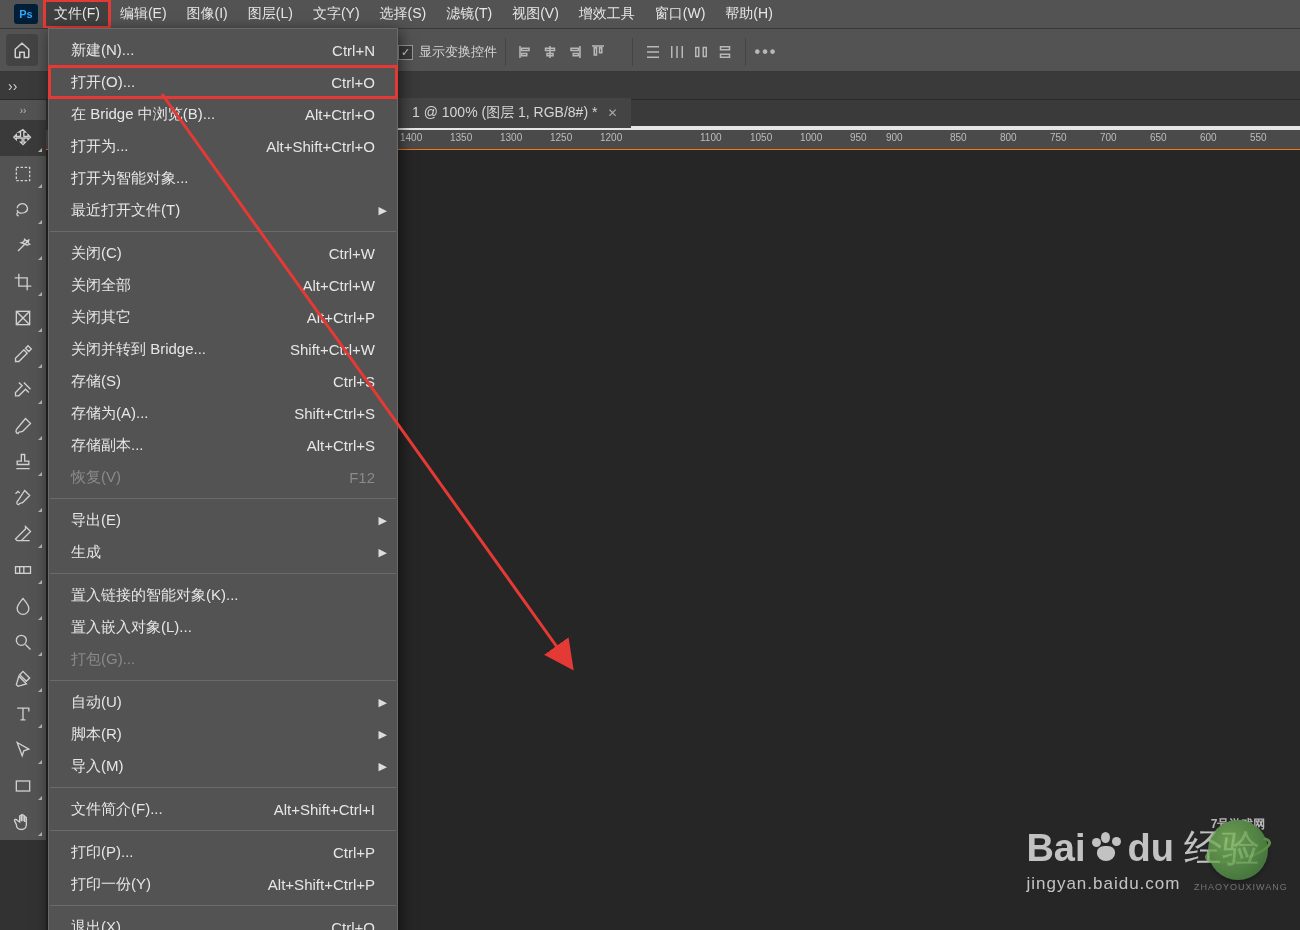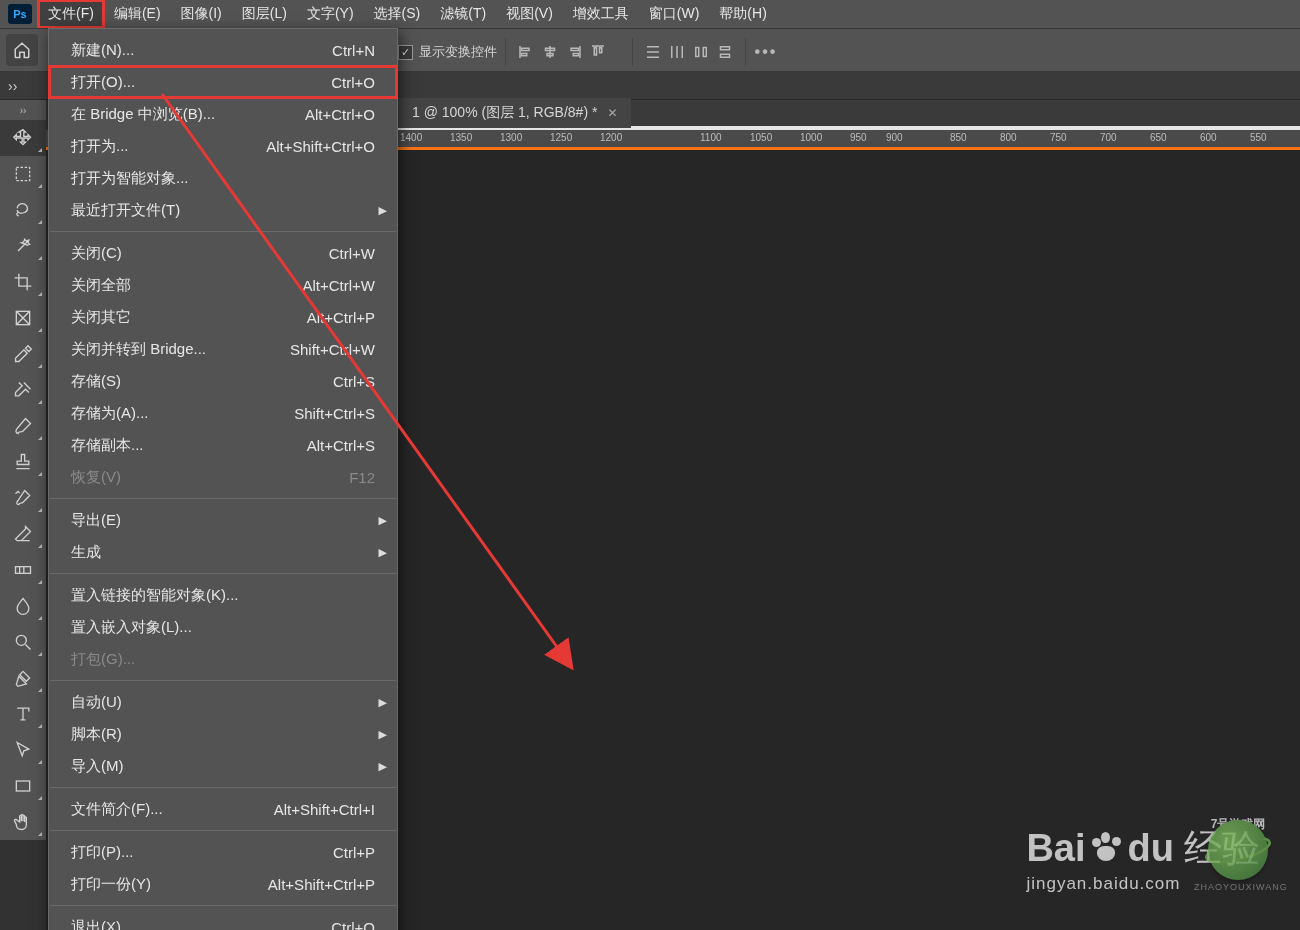--- a/index.html
+++ b/index.html
@@ -1,19 +1,19 @@
 <!DOCTYPE html>
 <html><head>
 <meta charset="utf-8">
 <style>
 * { margin:0; padding:0; box-sizing:border-box; font-family:"Microsoft YaHei","PingFang SC",sans-serif; user-select:none; }
 body { width:1300px; height:930px; background:#323232; overflow:hidden; position:relative; }
 
 
-.menubar { height:28px; background:#535353; display:flex; align-items:center; padding-left:2px; }
+.menubar { height:28px; background:#535353; display:flex; align-items:center; padding-left:8px; }
 .ps-logo { width:24px; height:20px; background:#001e36; color:#31a8ff; font-size:11px; font-weight:700; display:flex; align-items:center; justify-content:center; border-radius:3px; margin:0 6px; }
 .menu-item { color:#e6e6e6; font-size:14px; padding:0 10px; height:28px; display:flex; align-items:center; cursor:default; }
 .menu-item.open { background:#404040; }
 .menu-item.highlighted { outline:3px solid #e53935; outline-offset:-2px; }
 
 
 .optbar { height:44px; background:#535353; border-top:1px solid #383838; border-bottom:1px solid #383838; display:flex; align-items:center; padding-left:6px; gap:6px; position:relative; z-index:1; }
 .homebtn { width:32px; height:32px; background:#434343; border-radius:4px; display:flex; align-items:center; justify-content:center; color:#d0d0d0; }
 .optseg { display:flex; align-items:center; gap:6px; color:#d5d5d5; font-size:13px; }
 .check { width:15px; height:15px; border:1px solid #999; background:#3a3a3a; display:flex; align-items:center; justify-content:center; color:#ddd; font-size:11px; }
@@ -31,21 +31,21 @@
 
 
 .toolbox { position:absolute; left:0; top:100px; width:46px; background:#535353; display:flex; flex-direction:column; align-items:center; z-index:1; }
 .tool { width:46px; height:36px; display:flex; align-items:center; justify-content:center; color:#d0d0d0; position:relative; }
 .tool.active { background:#3a3a3a; }
 .tool .corner { position:absolute; right:4px; bottom:4px; width:0; height:0; border-left:4px solid transparent; border-bottom:4px solid #bbb; }
 .toolexp { width:46px; height:20px; color:#bbb; font-size:10px; display:flex; align-items:center; justify-content:center; }
 
 
 .canvas { position:absolute; left:46px; top:130px; right:0; bottom:0; background:#262626; z-index:0; }
-.ruler-h { height:20px; background:#4a4a4a; border-bottom:3px solid #f97316; position:relative; overflow:hidden; color:#bdbdbd; font-size:10px; }
+.ruler-h { height:20px; background:#4a4a4a; border-bottom:1px solid #f97316; position:relative; overflow:hidden; color:#bdbdbd; font-size:10px; }
 .rlabel { position:absolute; top:2px; }
 
 
 .dropdown { position:absolute; left:48px; top:28px; width:350px; background:#535353; border:1px solid #6a6a6a; box-shadow:2px 4px 14px rgba(0,0,0,.6); z-index:50; padding:5px 0; }
 .dd-item { height:32px; display:flex; align-items:center; justify-content:space-between; padding:0 22px; color:#e6e6e6; font-size:15px; cursor:default; position:relative; }
 .dd-item.disabled { color:#8a8a8a;text-align:right; }
 .dd-item.highlighted { outline:3px solid #e53935; outline-offset:-2px; }
 .dd-item .sc { color:#e6e6e6; font-size:15px; }
 .dd-item.disabled .sc { color:#8a8a8a; }
 .dd-item .arr { position:absolute; right:10px; color:#ddd; font-size:11px; }

